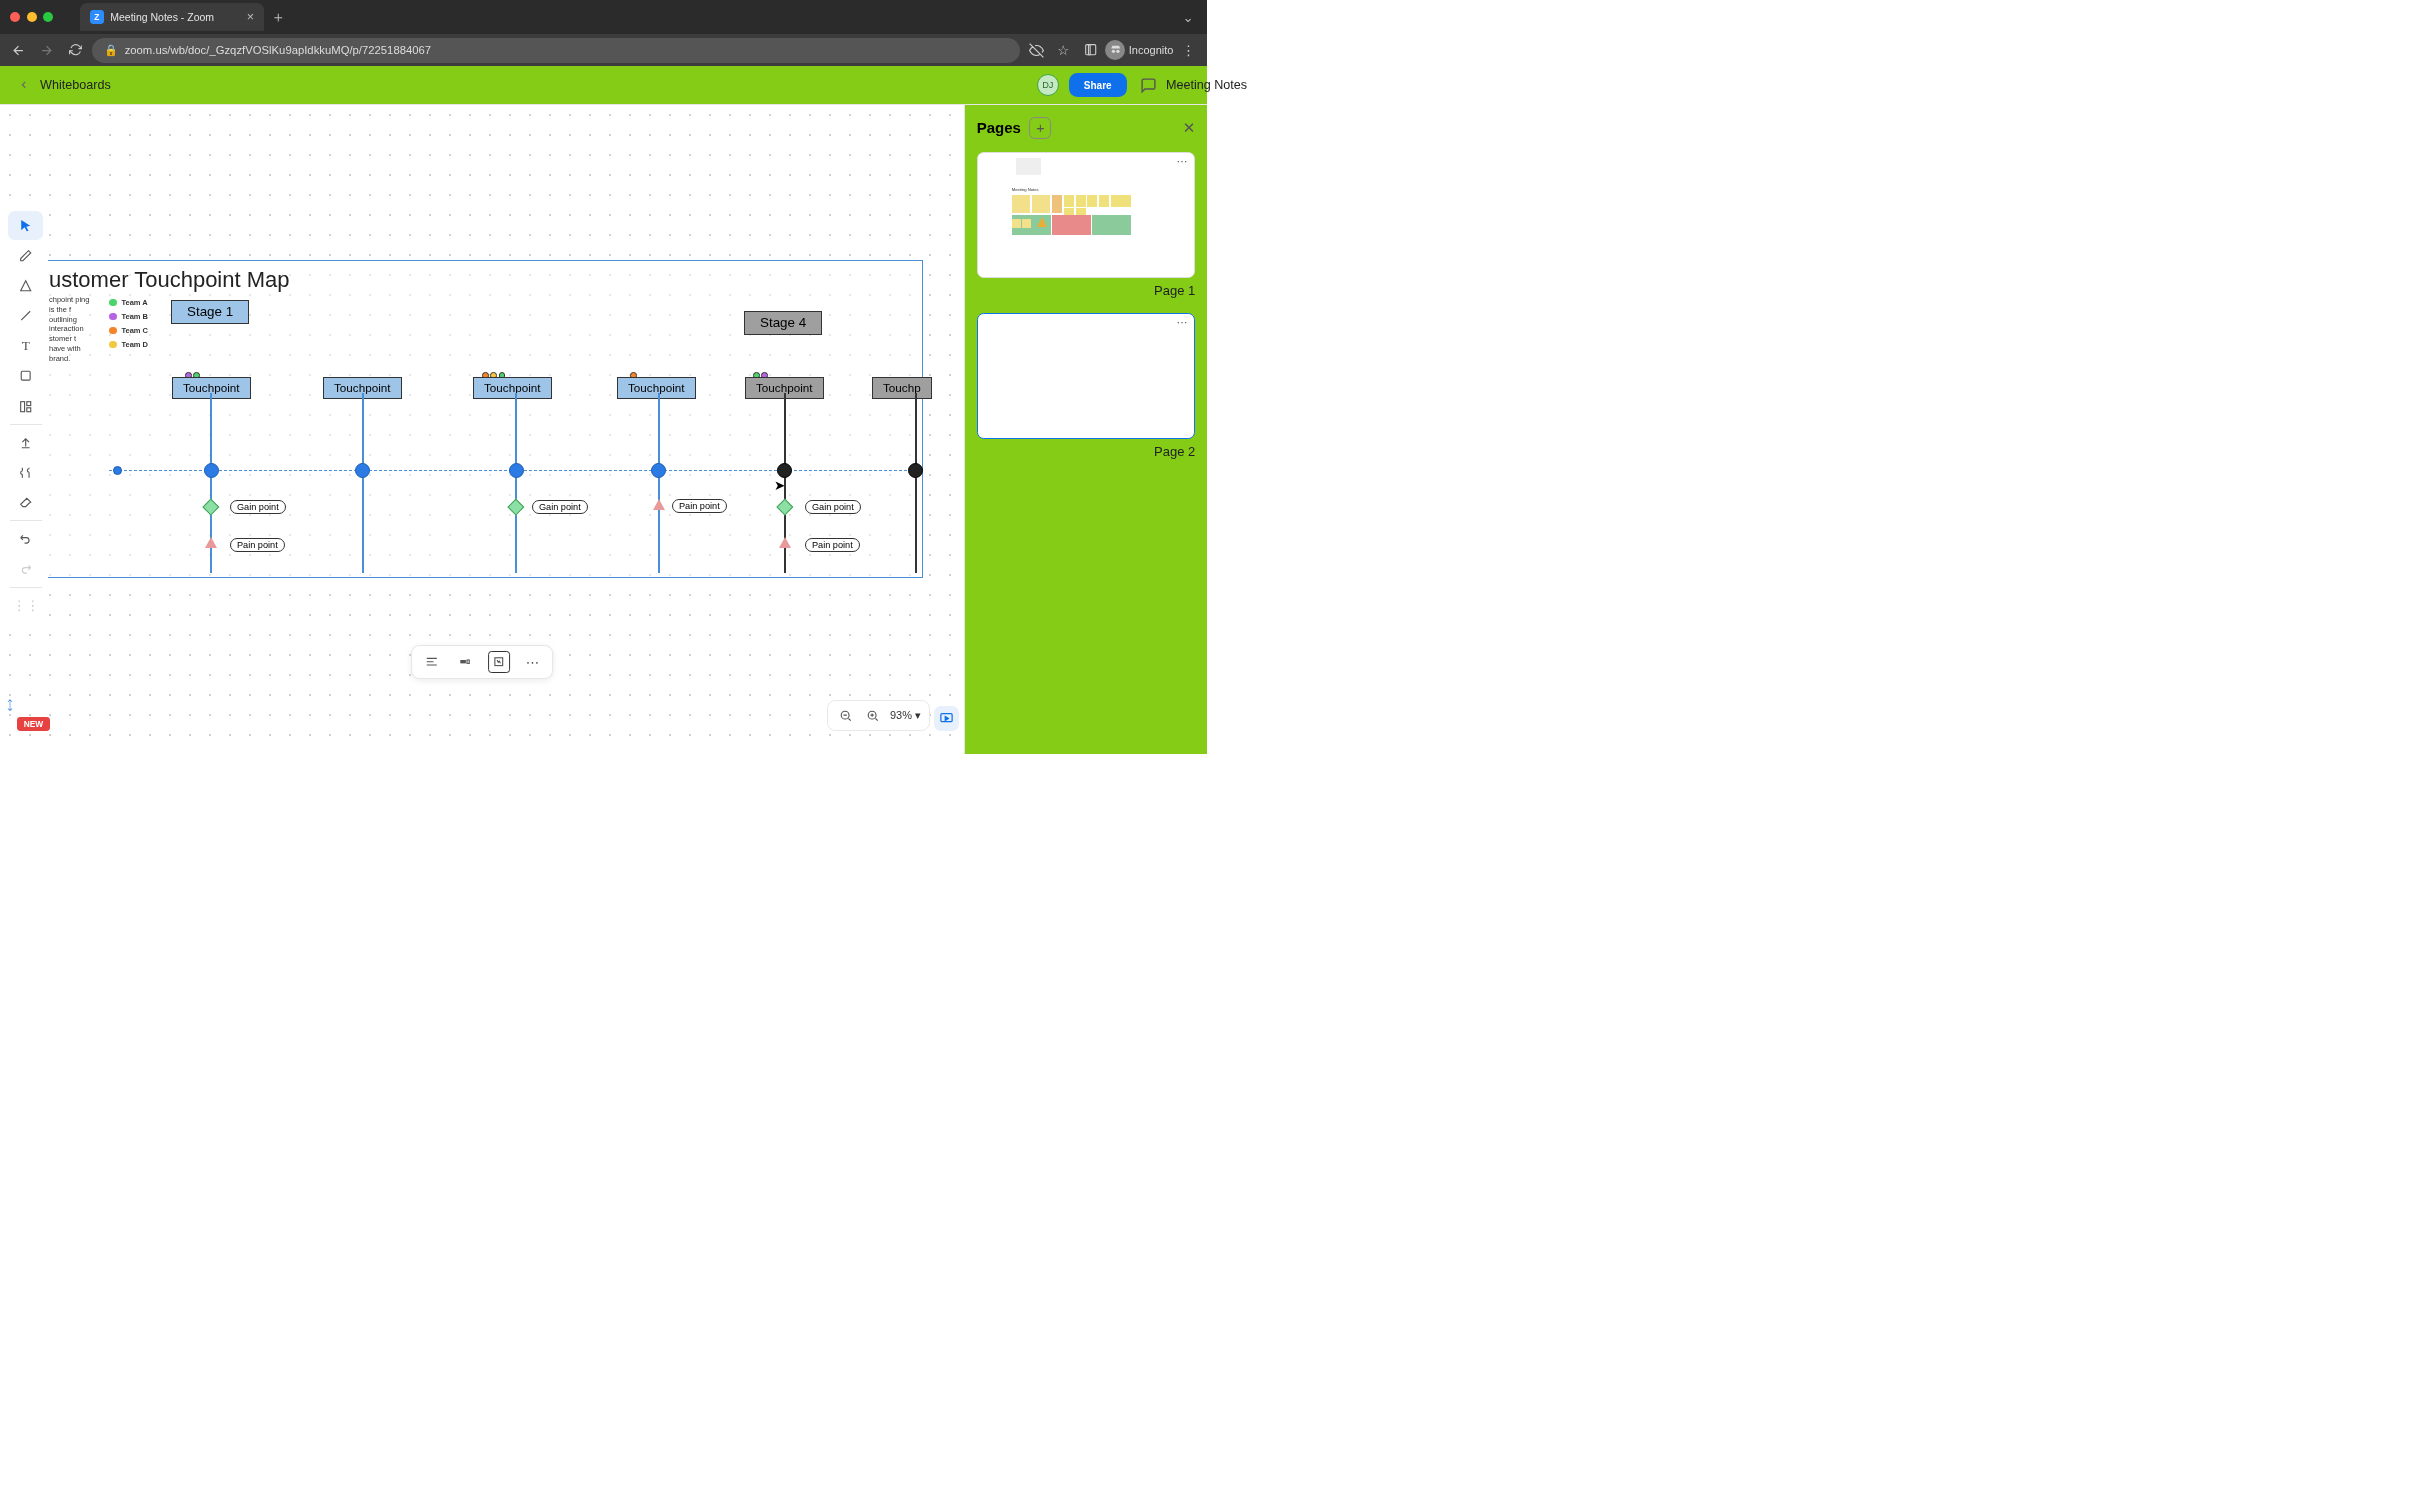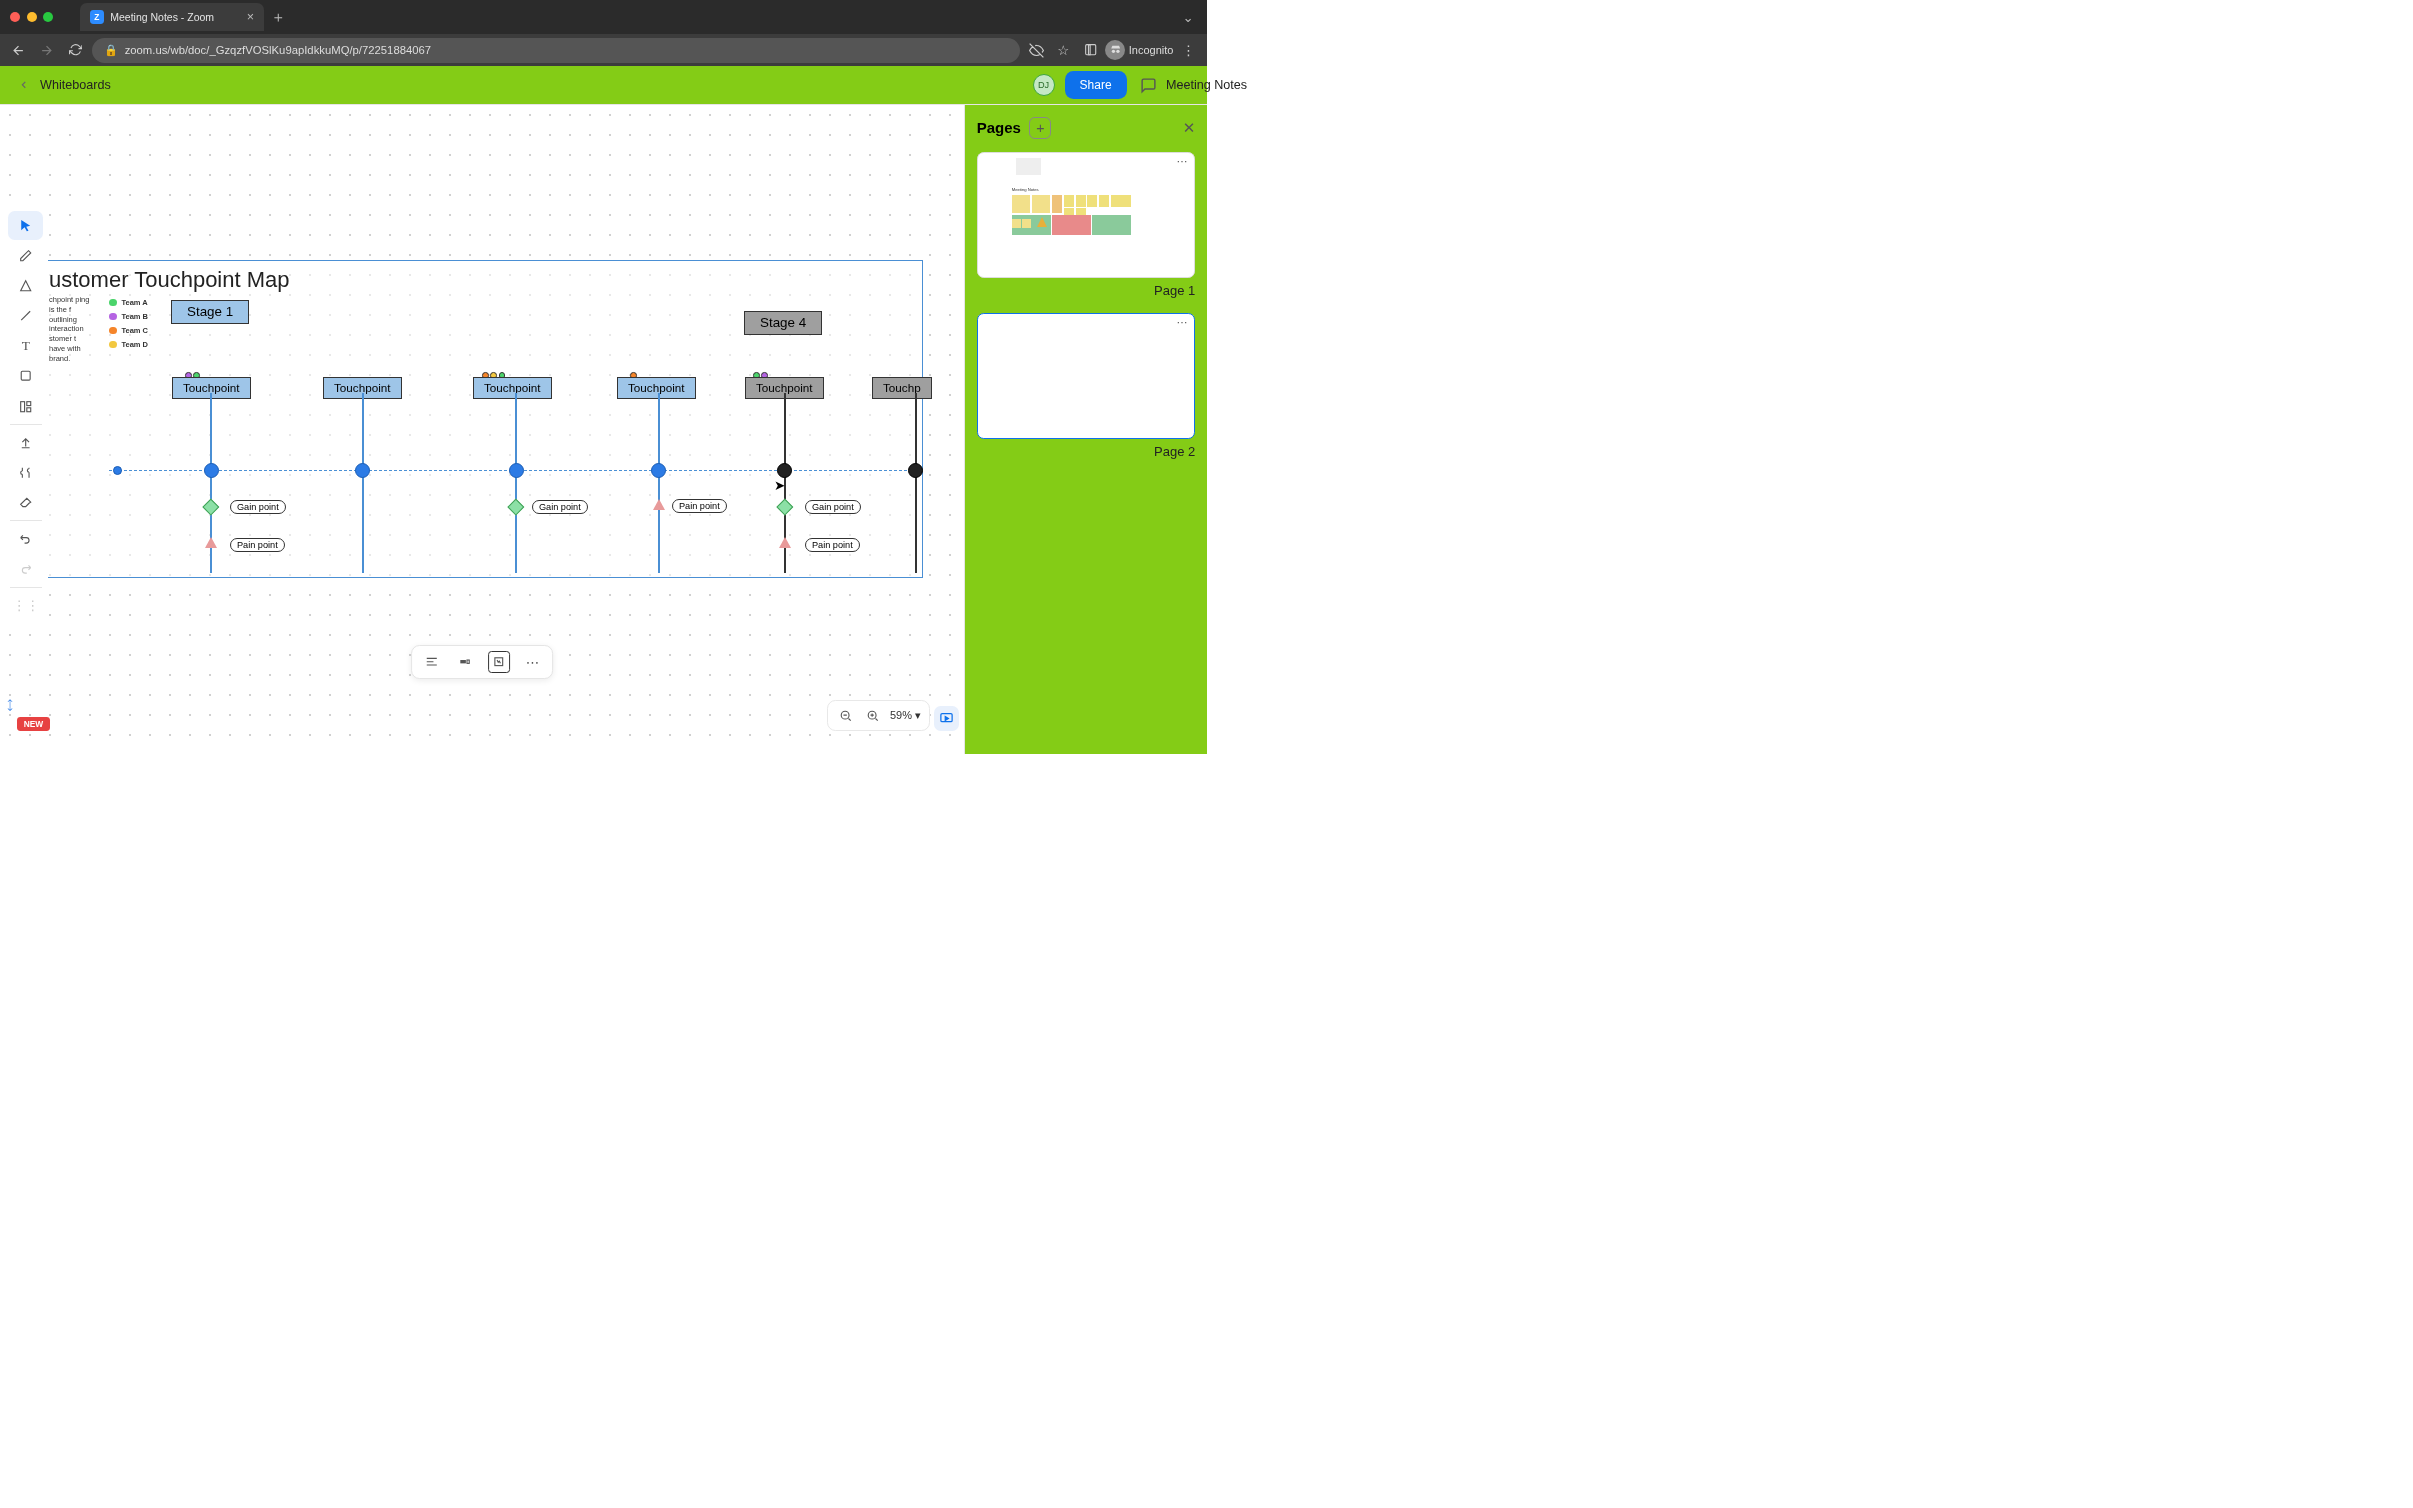--- a/index.html
+++ b/index.html
@@ -29,21 +29,21 @@
 .avatar-inc { background: #888; border-radius: 50%; width: 20px; height: 20px; display: flex; align-items: center; justify-content: center; }
 .inc-label { color: #ddd; font-size: 11px; }
 
 
 .app-header { height: 39px; border-bottom: 0.8px solid #e5e5e5; display: flex; align-items: center; padding: 0 13.4px; background: #84cc16; }
 .back-ic { width: 20px; height: 20px; display: flex; align-items: center; justify-content: center; color: #666; }
 .crumb { font-size: 12.6px; color: #222; margin-left: 6.7px; }
 .doc-title { position: absolute; left: 50%; transform: translateX(-50%); font-size: 12.6px; color: #222; }
 .hdr-right { margin-left: auto; display: flex; align-items: center; gap: 10px; }
 .user-badge { width: 22px; height: 22px; border-radius: 50%; background: #c5e8c5; color: #2b6b2b; font-size: 9.2px; font-weight: 400; display: flex; align-items: center; justify-content: center; border: 1.7px solid #3fa63f; }
-.share-btn { background: #0e71eb; color: #fff; border: none; border-radius: 8.4px; padding: 6.7px 15px; font-size: 12px; font-weight: 400; }
+.share-btn { background: #0e71eb; color: #fff; border: none; border-radius: 8.4px; padding: 6.7px 15px; font-size: 10px; font-weight: 700; }
 .ic-btn { width: 23.5px; height: 23.5px; display: flex; align-items: center; justify-content: center; color: #555; }
 
 
 .main { display: flex; height: calc(100% - 34px - 32px - 39px); }
 .canvas-area { flex: 1; position: relative; overflow: hidden; background-image: radial-gradient(#d0d0d0 0.8px, transparent 0.8px); background-size: 20px 20px; }
 .sidebar { width: 45px; position: absolute; left: 3.4px; top: 101px; background: #fff; border-radius: 8.4px; padding: 5px 0; z-index: 10; }
 .sidebar .tool { width: 35px; height: 28.5px; margin: 0 auto 1.7px; display: flex; align-items: center; justify-content: center; color: #555; border-radius: 6.7px; }
 .sidebar .tool.sel { background: #e8f0fc; color: #0e71eb; }
 .sidebar .sep { height: 0.8px; background: #e5e5e5; margin: 3.4px 6.7px; }
 
@@ -371,21 +371,21 @@
             <circle cx="11" cy="11" r="7"></circle>
             <path d="M21 21l-4-4M8 11h6"></path>
           </svg>
         </div>
       <div class="z">
           <svg width="13.4" height="13.4" viewBox="0 0 24 24" fill="none" stroke="currentColor" stroke-width="2">
             <circle cx="11" cy="11" r="7"></circle>
             <path d="M21 21l-4-4M8 11h6M11 8v6"></path>
           </svg>
         </div>
-      <span class="lvl"><span>59%</span> ▾</span>
+      <span class="lvl"><span>93%</span> ▾</span>
     </div>
     <div class="present">
         <svg width="15" height="15" viewBox="0 0 24 24" fill="none" stroke="currentColor" stroke-width="2">
           <rect x="3" y="4" width="18" height="13" rx="2"></rect>
           <path d="M10 9l5 3-5 3z" fill="currentColor"></path>
         </svg>
       </div>
 
   </div>
 

